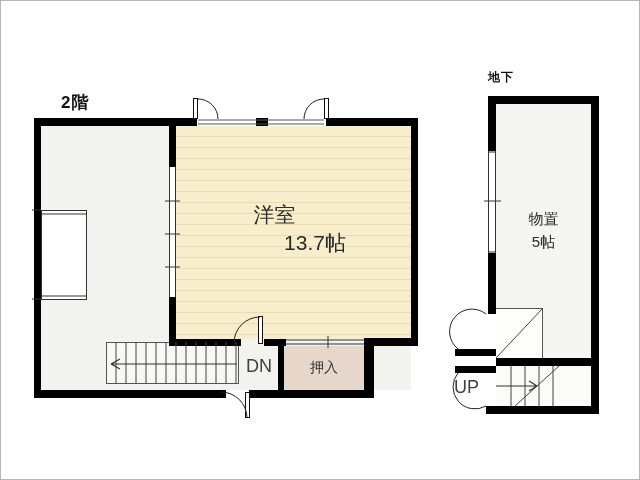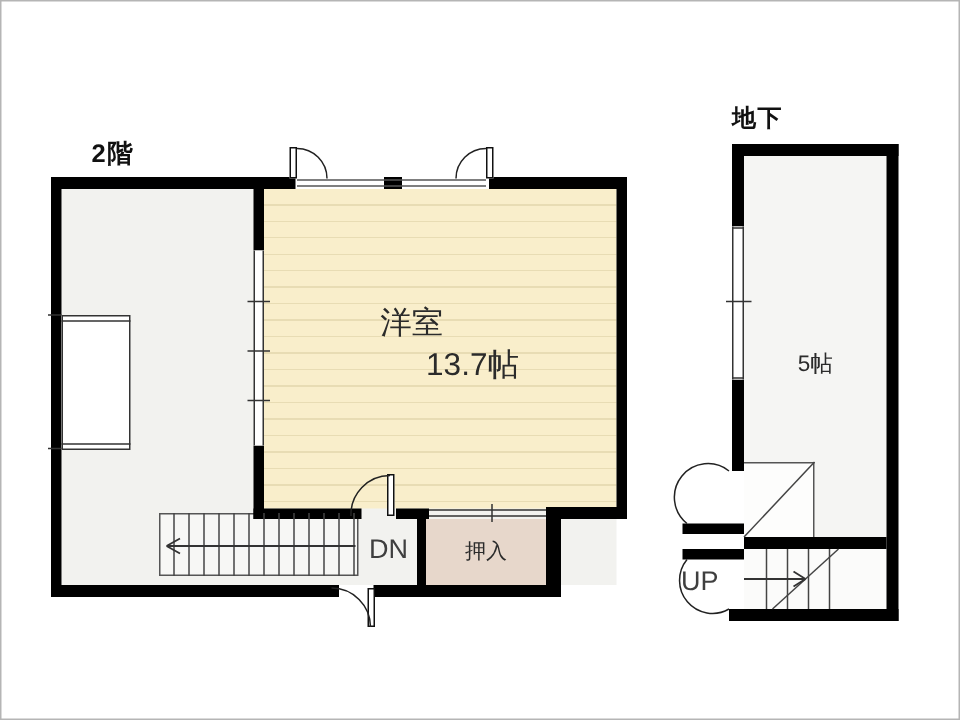--- a/index.html
+++ b/index.html
@@ -58,37 +58,38 @@
   <div class="leaf" style="left:192px;top:97px;width:5px;height:21px;"></div>
   <div class="leaf" style="left:323px;top:97px;width:5px;height:21px;"></div>
   <div class="leaf" style="left:257px;top:315px;width:5px;height:28px;"></div>
   <div class="leaf" style="left:244px;top:391px;width:5px;height:26px;"></div>
 
   <div class="room-label" style="left:175px;top:200px;width:197px;font-size:21px;">洋室</div>
   <div class="room-label" style="left:175px;top:228px;width:278px;font-size:21px;">13.7帖</div>
   <div class="room-label" style="left:283px;top:358px;width:80px;font-size:14px;">押入</div>
   <div class="dir-label" style="left:245px;top:355px;">DN</div>
 
-  <div class="floor-label" style="left:487px;top:68px;font-size:16px;">地下</div>
+  <div class="floor-label" style="left:487px;top:68px;font-size:12px;">地下</div>
 
   <div class="fill b1-fill" style="left:495px;top:103px;width:95px;height:302px;"></div>
   <div class="fill landing" style="left:495px;top:307px;width:47px;height:50px;"></div>
   <div class="fill" style="left:495px;top:365px;width:95px;height:40px;background:#fbfbfa;"></div>
 
   <div class="wall" style="left:487px;top:95px;width:111px;height:8px;"></div>
   <div class="wall" style="left:590px;top:95px;width:8px;height:318px;"></div>
   <div class="wall" style="left:485px;top:405px;width:113px;height:8px;"></div>
   <div class="wall" style="left:487px;top:95px;width:8px;height:55px;"></div>
   <div class="wall" style="left:487px;top:252px;width:8px;height:61px;"></div>
   <div class="wall" style="left:454px;top:348px;width:41px;height:7px;"></div>
   <div class="wall" style="left:454px;top:365px;width:41px;height:7px;"></div>
   <div class="wall" style="left:495px;top:357px;width:95px;height:8px;"></div>
 
   <div class="window" style="left:487px;top:150px;width:8px;height:102px;"></div>
 
+  <div class="room-label" style="left:495px;top:209px;width:95px;font-size:15px;">物置</div>
   <div class="room-label" style="left:495px;top:232px;width:95px;font-size:15px;">5帖</div>
   <div class="dir-label" style="left:453px;top:376px;">UP</div>
 
   <svg class="overlay" width="640" height="480" viewBox="0 0 640 480">
 
     <path d="M197 119 H323 M197 123 H323" stroke="#555" stroke-width="1" fill="none"></path>
 
     <path d="M197 98 A20 20 0 0 1 217 118" stroke="#222" stroke-width="1" fill="none"></path>
     <path d="M323 98 A20 20 0 0 0 303 118" stroke="#222" stroke-width="1" fill="none"></path>
 

